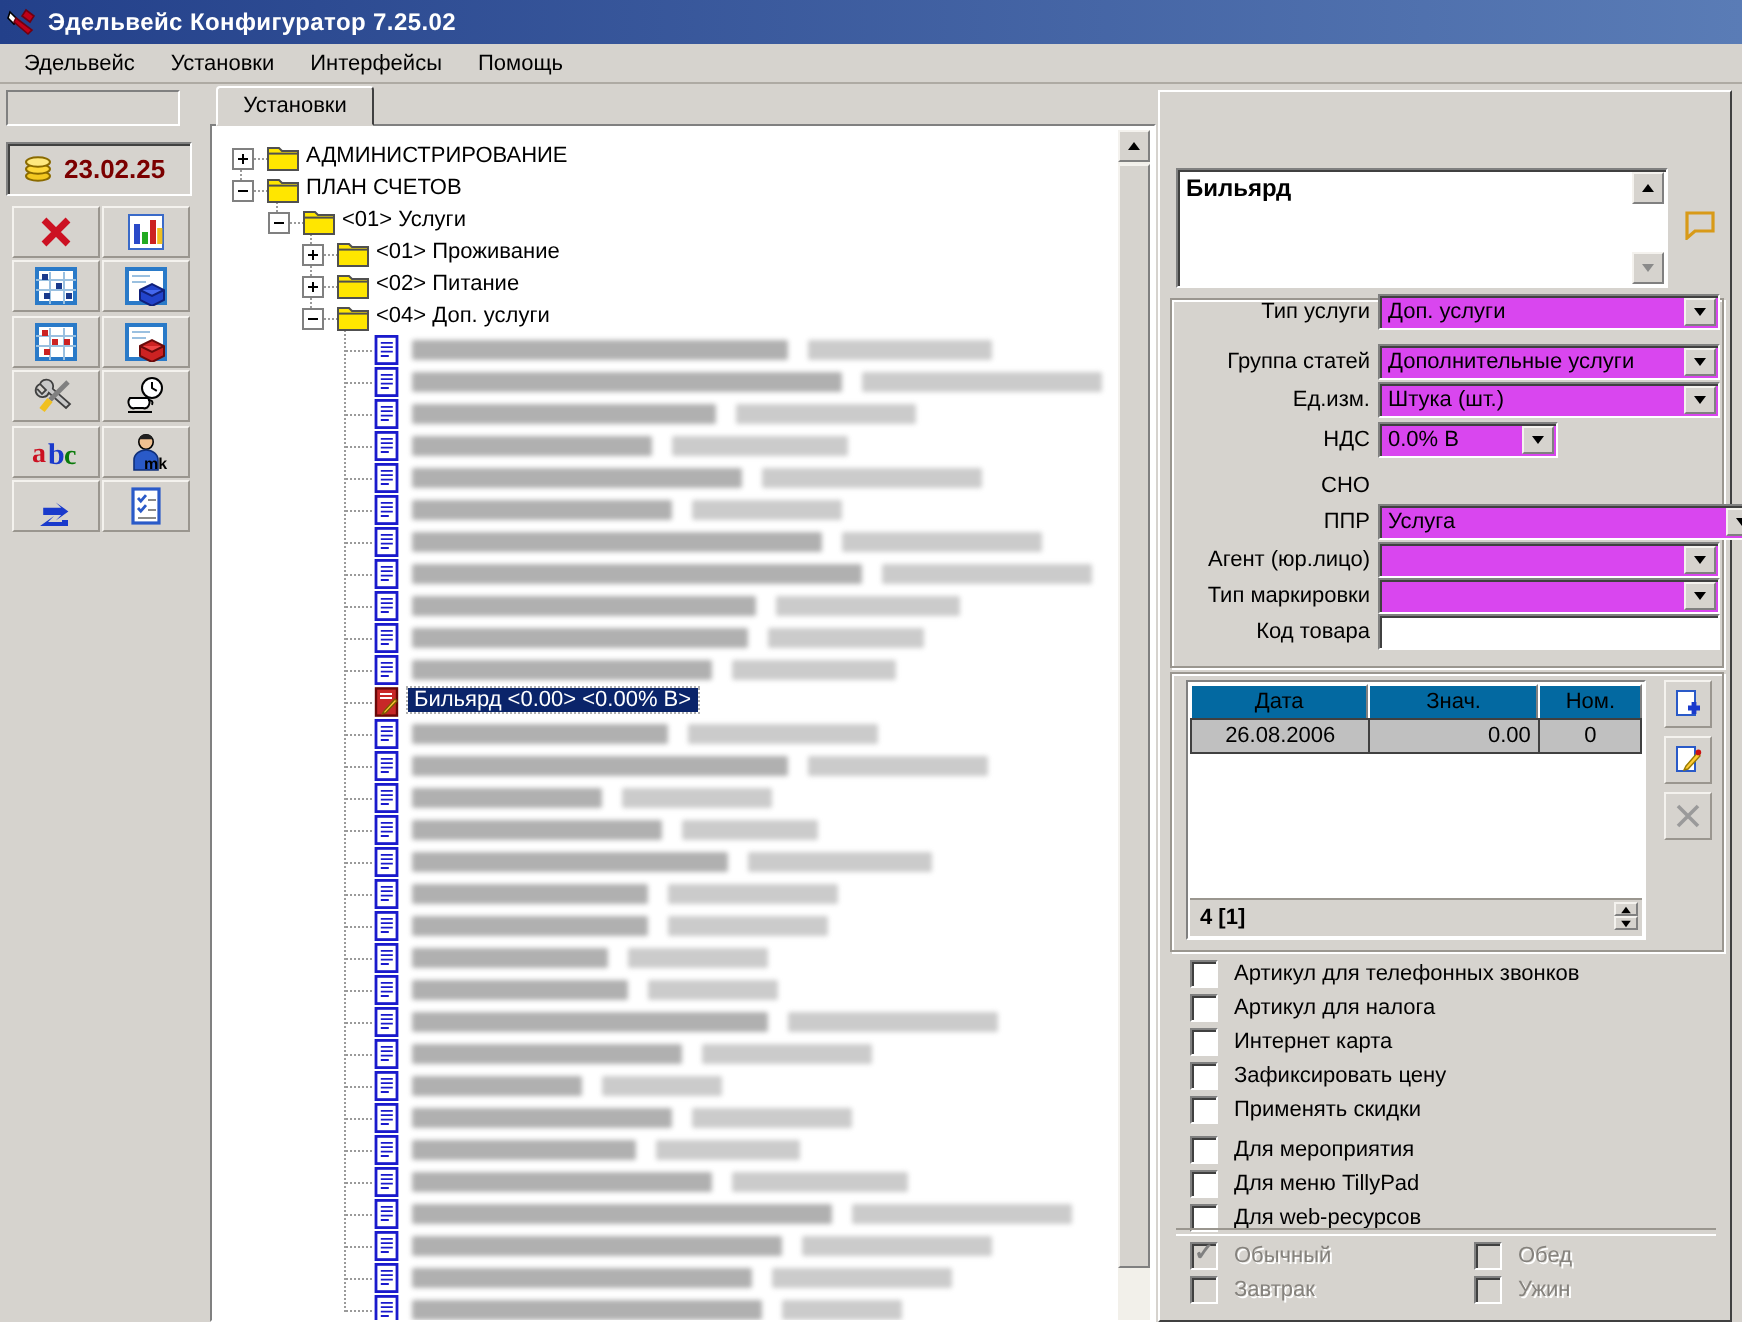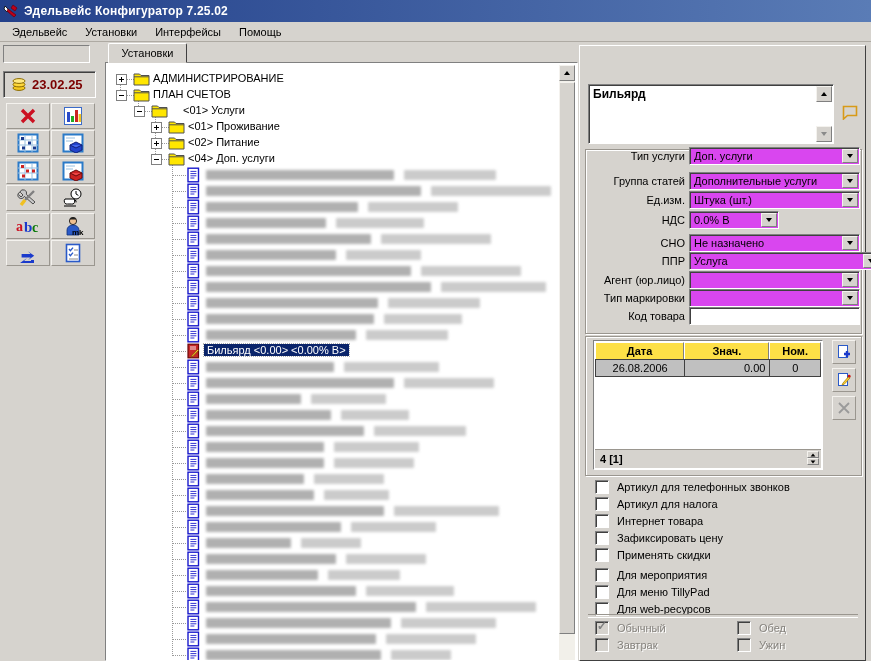--- a/index.html
+++ b/index.html
@@ -67,21 +67,21 @@
   .field-label{position:absolute;left:0;top:3px;width:97px;text-align:right;white-space:nowrap;}
   .combo{position:absolute;left:101px;top:0;height:18px;background:#d946ef;box-sizing:border-box;}
   .combo .val{position:absolute;left:4px;top:2px;right:18px;white-space:nowrap;overflow:hidden;}
   .combo-arrow{position:absolute;right:1px;top:1px;bottom:1px;width:16px;background:#d6d3ce;
     display:flex;align-items:center;justify-content:center;box-sizing:border-box;}
   .plain-input{position:absolute;left:101px;top:0;height:18px;background:#fff;box-sizing:border-box;}
   
   .htable{position:absolute;background:#fff;box-sizing:border-box;}
   .hrow{position:absolute;left:1px;right:1px;display:flex;}
   .hcell{box-sizing:border-box;padding:2px 4px;}
-  .head .hcell{background:#fde047;font-weight:bold;text-align:center;
+  .head .hcell{background:#0369a1;font-weight:normal;text-align:center;
     border:1px solid;border-color:#ffffff #808080 #808080 #ffffff;}
   .datarow .hcell{background:#c0c0c0;border:1px solid #404040;border-right-width:0;}
   .datarow .hcell:last-child{border-right-width:1px;}
   .tfoot{position:absolute;left:1px;right:1px;bottom:1px;height:18px;background:#d6d3ce;
     border-top:1px solid #9a968f;display:flex;align-items:center;}
   .pager{font-weight:bold;padding-left:5px;}
   .spinner{position:absolute;right:2px;bottom:3px;width:12px;height:14px;}
   .spin-btn{position:absolute;left:0;width:12px;height:7px;background:#d6d3ce;
     display:flex;align-items:center;justify-content:center;box-sizing:border-box;}
   .side-btn{position:absolute;width:24px;height:24px;background:#d6d3ce;
@@ -262,21 +262,21 @@
       </div>
       <div class="tree-row" style="top: 38px;">
         <div class="dot-h" style="left: 36px; top: 8px; width: 8px;"></div>
         <div class="tgl minus" style="left: 26px;"></div>
         <div style="position: absolute; top: 1px; left: 43px;">
           <svg width="17" height="14" viewBox="0 0 17 14">
             <path d="M1 3.5 V2 h5.5 l1.5 1.5 H16 v9.5 H1 Z" fill="#ffe600" stroke="#505050"></path>
             <path d="M1 4.8 h15" stroke="#505050" fill="none"></path>
           </svg>
         </div>
-        <div class="tree-label" style="left: 63px; margin-left: 12px;">&lt;01&gt; Услуги</div>
+        <div class="tree-label" style="left: 63px;">&lt;01&gt; Услуги</div>
       </div>
       <div class="tree-row" style="top: 54px;">
         <div class="dot-h" style="left: 53px; top: 8px; width: 8px;"></div>
         <div class="tgl plus" style="left: 43px;"></div>
         <div style="position: absolute; top: 1px; left: 60px;">
           <svg width="17" height="14" viewBox="0 0 17 14">
             <path d="M1 3.5 V2 h5.5 l1.5 1.5 H16 v9.5 H1 Z" fill="#ffe600" stroke="#505050"></path>
             <path d="M1 4.8 h15" stroke="#505050" fill="none"></path>
           </svg>
         </div>
@@ -705,26 +705,20 @@
         <div class="field-label">НДС</div>
         <div class="combo sunken-deep" style="width: 90px;">
           <div class="val">0.0% В</div>
           <div class="combo-arrow raised-soft">
             <span class="tri-down"></span>
           </div>
         </div>
       </div>
       <div class="field-row" style="top: 188px;">
         <div class="field-label">СНО</div>
-        <div class="combo sunken-deep" style="width: 171px;">
-          <div class="val">Не назначено</div>
-          <div class="combo-arrow raised-soft">
-            <span class="tri-down"></span>
-          </div>
-        </div>
       </div>
       <div class="field-row" style="top: 206px;">
         <div class="field-label">ППР</div>
         <div class="combo sunken-deep" style="width: 192px;">
           <div class="val">Услуга</div>
           <div class="combo-arrow raised-soft">
             <span class="tri-down"></span>
           </div>
         </div>
       </div>
@@ -801,21 +795,21 @@
       <div class="chk-row" style="left: 15px; top: 433px;">
         <div class="chk-box"></div>
         <div class="chk-label">Артикул для телефонных звонков</div>
       </div>
       <div class="chk-row" style="left: 15px; top: 450px;">
         <div class="chk-box"></div>
         <div class="chk-label">Артикул для налога</div>
       </div>
       <div class="chk-row" style="left: 15px; top: 467px;">
         <div class="chk-box"></div>
-        <div class="chk-label">Интернет товара</div>
+        <div class="chk-label">Интернет карта</div>
       </div>
       <div class="chk-row" style="left: 15px; top: 484px;">
         <div class="chk-box"></div>
         <div class="chk-label">Зафиксировать цену</div>
       </div>
       <div class="chk-row" style="left: 15px; top: 501px;">
         <div class="chk-box"></div>
         <div class="chk-label">Применять скидки</div>
       </div>
       <div class="chk-row" style="left: 15px; top: 521px;">

